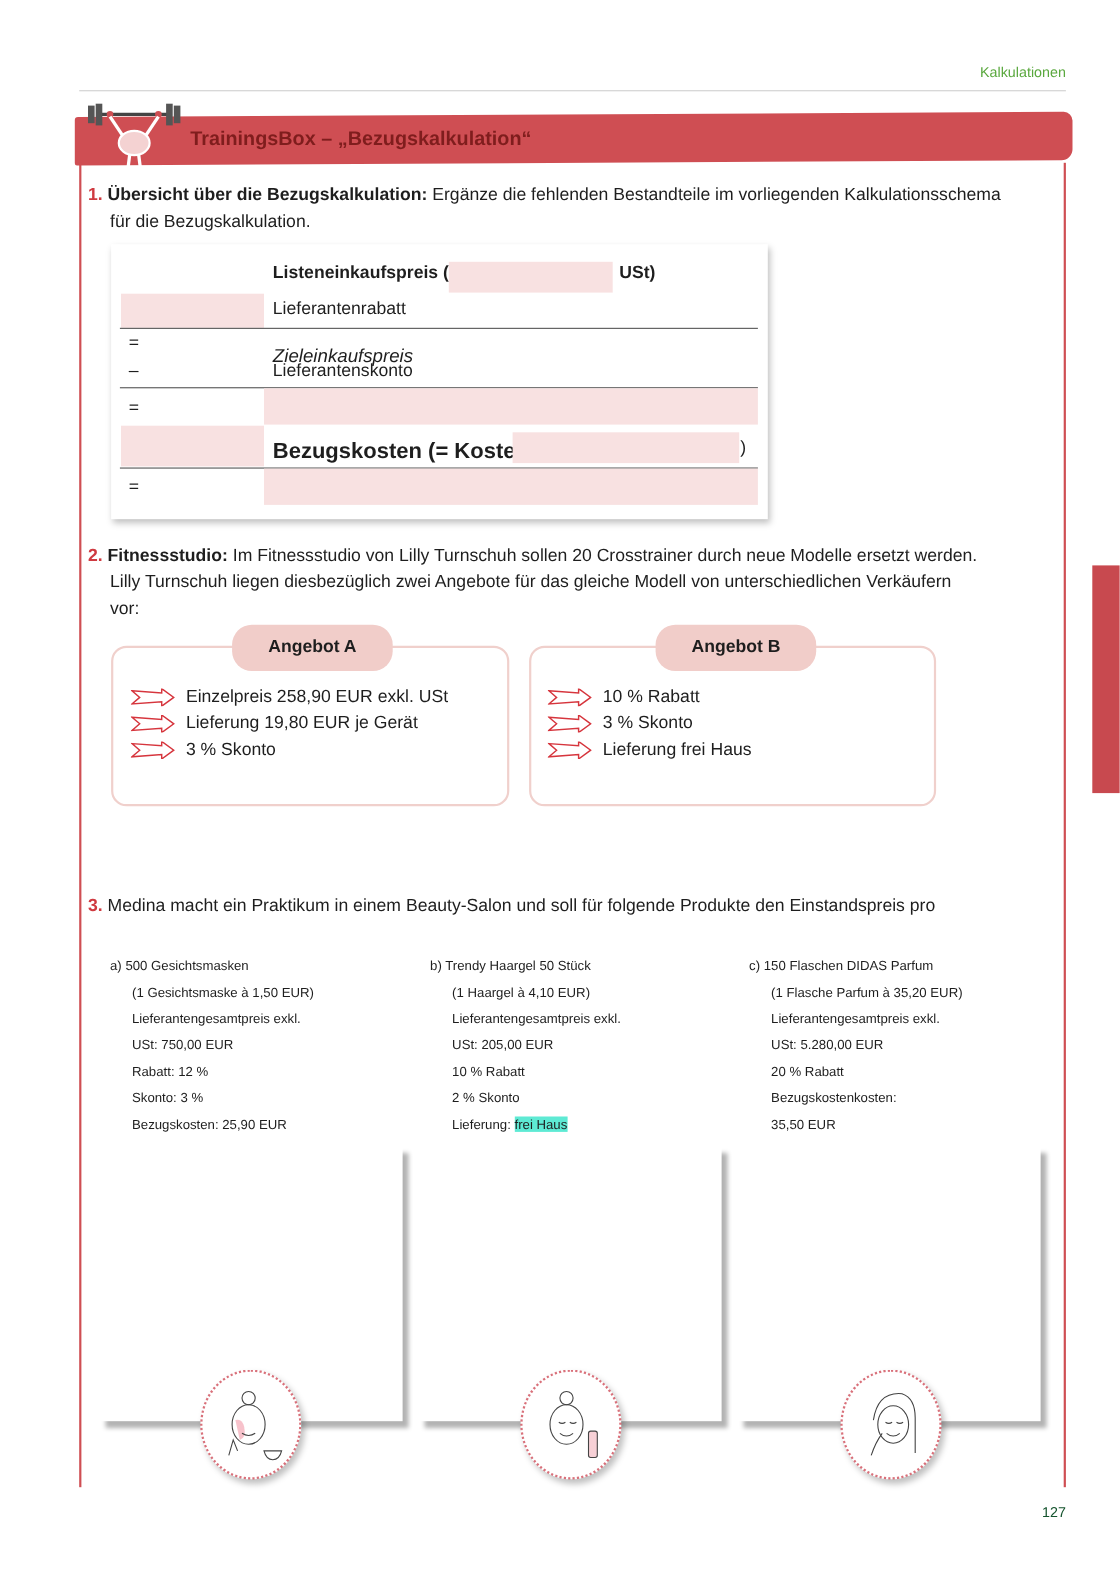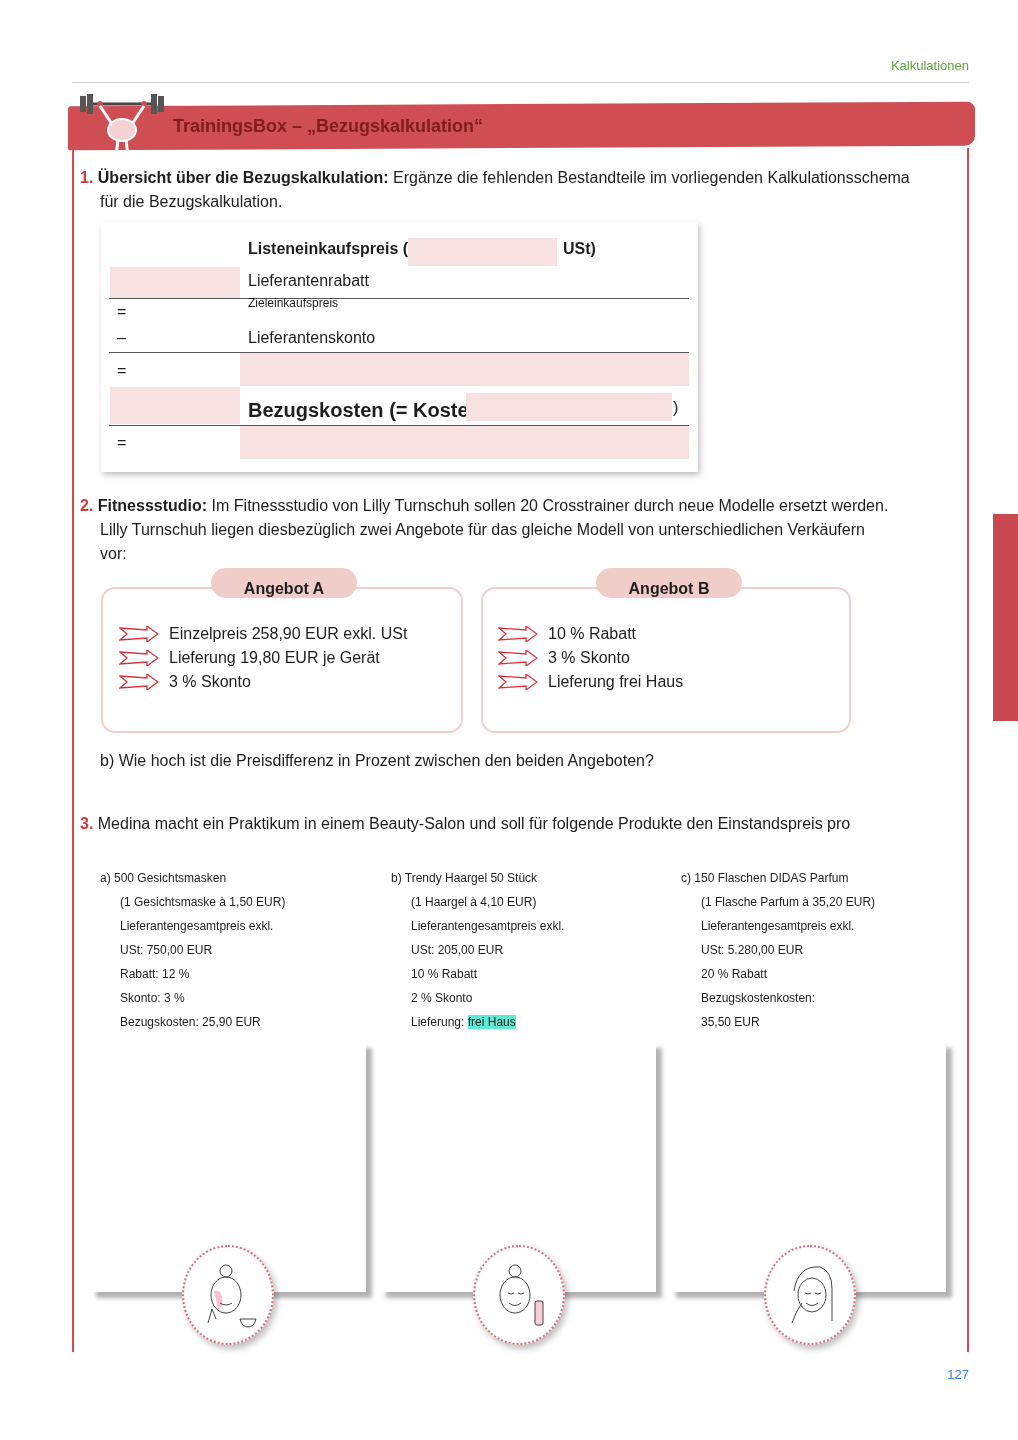--- a/index.html
+++ b/index.html
@@ -28,38 +28,38 @@
   
   .schema { position: absolute; top: 222px; left: 101px; width: 597px; height: 250px; background: #fff;
             box-shadow: 2px 3px 6px rgba(0,0,0,0.25); }
   .srow { position: absolute; left: 8px; width: 580px; font-size: 16px; font-weight: bold; }
   .slabel { position: absolute; left: 139px; }
   .pink { background: #f8e1e1; position: absolute; }
   .sline { position: absolute; left: 8px; width: 580px; height: 1px; background: #555; }
 
   
   .offer { position: absolute; top: 587px; height: 146px; border: 2px solid #f0d0cc; border-radius: 14px; background: #fff; }
-  .offer-tag { position: absolute; top: 568px; height: 30px; width: 146px; background: #f1cdc9; border-radius: 18px;
+  .offer-tag { position: absolute; top: 568px; height: 42px; width: 146px; background: #f1cdc9; border-radius: 18px;
                font-weight: bold; font-size: 16px; text-align: center; line-height: 42px; }
   .offer-list { position: absolute; font-size: 16px; line-height: 24px; }
   .offer-list li { list-style: none; position: relative; padding-left: 50px; }
   .arrow { position: absolute; left: 0; top: 4px; width: 40px; height: 16px; }
 
   
   .abox { position: absolute; top: 1042px; width: 276px; height: 250px; background: #fff;
           box-shadow: 6px 6px 4px rgba(0,0,0,0.3); }
   .medal { position: absolute; top: 1245px; width: 92px; height: 100px; border-radius: 50%;
            background: #fff; border: 2px dotted #d9707a; box-shadow: 3px 4px 6px rgba(0,0,0,0.25); }
   .medal svg { position: absolute; left: 16px; top: 14px; width: 58px; height: 70px; }
 
   .product { position: absolute; top: 866px; font-size: 12px; line-height: 24px; }
   .product .pl { padding-left: 20px; }
   .hl { background: #5eead4; }
 
-  .page-num { position: absolute; top: 1367px; right: 49px; font-size: 13px; color: #3b82f6; }
+  .page-num { position: absolute; top: 1367px; right: 49px; font-size: 13px; color: #14532d; }
 </style>
 </head>
 <body>
 
 <div class="running-head">Kalkulationen</div>
 <div class="head-rule"></div>
 
 <div class="banner"></div>
 <svg class="trainer-icon" viewBox="0 0 88 64">
   <line x1="10" y1="10" x2="78" y2="10" stroke="#444" stroke-width="3"></line>
@@ -90,21 +90,21 @@
   <div class="srow" style="top:16px;height:28px;">
     <span class="slabel" style="top:2px;">Listeneinkaufspreis (</span>
     <div class="pink" style="left:299px;top:0;width:149px;height:28px;"></div>
     <span style="position:absolute;left:454px;top:2px;">USt)</span>
   </div>
   <div class="pink" style="left:9px;top:45px;width:130px;height:31px;"></div>
   <span style="position:absolute;left:147px;top:50px;font-size:16px;">Lieferantenrabatt</span>
   <div class="sline" style="top:76px;"></div>
 
   <span style="position:absolute;left:16px;top:81px;font-size:16px;">=</span>
-  <span style="position:absolute;left:147px;top:74px;font-size:12px;">Zieleinkaufspreis</span>
+  <span style="position:absolute;left:147px;top:92px;font-size:17px;font-style:italic;">Zieleinkaufspreis</span>
   <span style="position:absolute;left:16px;top:107px;font-size:16px;">–</span>
   <span style="position:absolute;left:147px;top:107px;font-size:16px;">Lieferantenskonto</span>
   <div class="sline" style="top:130px;"></div>
 
   <span style="position:absolute;left:16px;top:140px;font-size:16px;">=</span>
   <div class="pink" style="left:139px;top:131px;width:449px;height:33px;"></div>
 
   <div class="pink" style="left:9px;top:165px;width:130px;height:37px;"></div>
   <span style="position:absolute;left:147px;top:177px;font-size:20px;font-weight:bold;">Bezugskosten (= Kosten für</span>
   <div class="pink" style="left:365px;top:171px;width:206px;height:28px;"></div>
@@ -143,21 +143,20 @@
       </svg><span>10 % Rabatt</span></li>
   <li><svg class="arrow" viewBox="0 0 40 16">
         <path d="M1 2 L28 4 L28 0 L39 8 L28 16 L28 12 L1 14 L8 8 Z" fill="none" stroke="#d6353d" stroke-width="1.3"></path>
       </svg><span>3 % Skonto</span></li>
   <li><svg class="arrow" viewBox="0 0 40 16">
         <path d="M1 2 L28 4 L28 0 L39 8 L28 16 L28 12 L1 14 L8 8 Z" fill="none" stroke="#d6353d" stroke-width="1.3"></path>
       </svg><span>Lieferung frei Haus</span></li>
 </ul>
 
 <div class="task" style="top:745px;left:100px;">
-  <div style="margin-top:4px;">b) Wie hoch ist die Preisdifferenz in Prozent zwischen den beiden Angeboten?</div>
 </div>
 
 <div class="task" style="top:812px;">
   <div><span class="task-num">3.</span><span> Medina macht ein Praktikum in einem Beauty-Salon und soll für folgende Produkte den Einstandspreis pro</span></div>
 </div>
 
 <div class="product" style="left:100px;">
   <div>a) 500 Gesichtsmasken</div>
   <div class="pl">(1 Gesichtsmaske à 1,50 EUR)</div>
   <div class="pl">Lieferantengesamtpreis exkl.</div>

